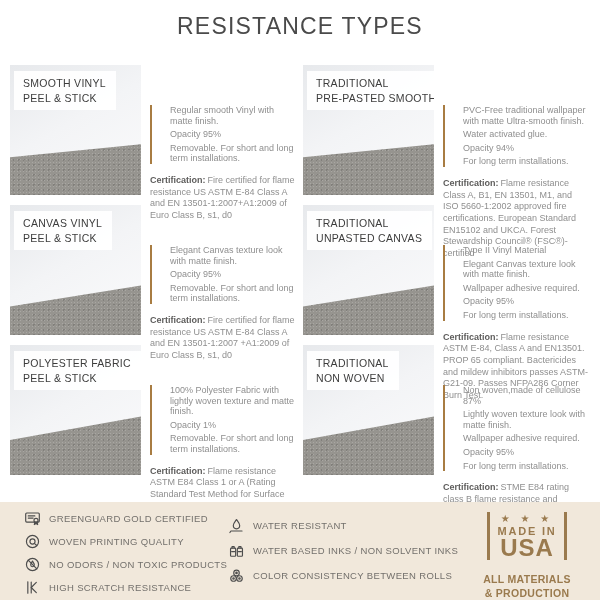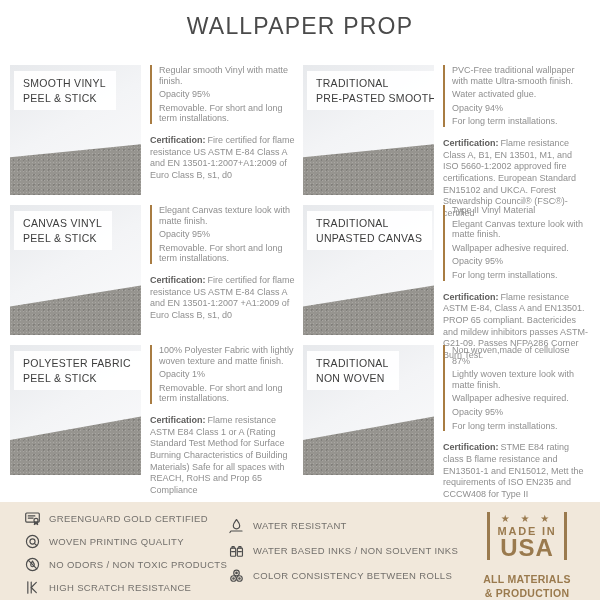--- a/index.html
+++ b/index.html
@@ -43,21 +43,21 @@
   .label-box{
     position:absolute;left:4px;top:6px;
     background:rgba(255,255,255,.93);
     padding:5px 10px 5px 9px;
   }
   .ln{
     font-size:10.5px;line-height:1.4;color:var(--label-text);
     letter-spacing:.3px;font-weight:500;white-space:nowrap;
   }
   .textcol{margin-left:9px;width:146px;}
-  .desc{border-left:2px solid var(--accent-bar);padding-left:7px;}
+  .desc{border-left:2px solid var(--accent-bar);padding-left:18px;margin-top:40px;}
   .desc p{
     margin:0 0 3px 0;font-size:9px;line-height:1.18;color:var(--body-text);
   }
   .desc p:last-child{margin-bottom:0;}
   .cert{
     margin:11px 0 0 0;font-size:9px;line-height:1.3;color:var(--body-text);
   }
   .cert-label{font-weight:bold;color:#5e5d5c;margin-right:2px;}
   .footer{
     position:absolute;left:0;top:502px;width:600px;height:98px;
@@ -75,21 +75,21 @@
   .bar{width:3px;background:var(--badge-brown);}
   .badge-mid{display:flex;flex-direction:column;align-items:center;padding:1px 2px;}
   .stars{font-size:10px;letter-spacing:4px;line-height:1.1;white-space:nowrap;}
   .madein{font-size:11px;font-weight:bold;letter-spacing:1.8px;margin-top:1px;white-space:nowrap;}
   .usa{font-size:24px;font-weight:bold;letter-spacing:1px;line-height:.92;white-space:nowrap;}
   .badge-sub{margin-top:8px;font-size:10.5px;font-weight:bold;letter-spacing:.3px;line-height:1.35;}
 </style>
 </head>
 <body>
 
-<div class="title">WALLPAPER PROP</div>
+<div class="title">RESISTANCE TYPES</div>
 
 <div class="panel" style="left:10px;top:65px">
   <div class="swatch">
     <div class="floor f1"></div>
     <div class="label-box">
       <div class="ln">SMOOTH VINYL</div>
       <div class="ln">PEEL &amp; STICK</div>
     </div>
   </div>
   <div class="textcol">

